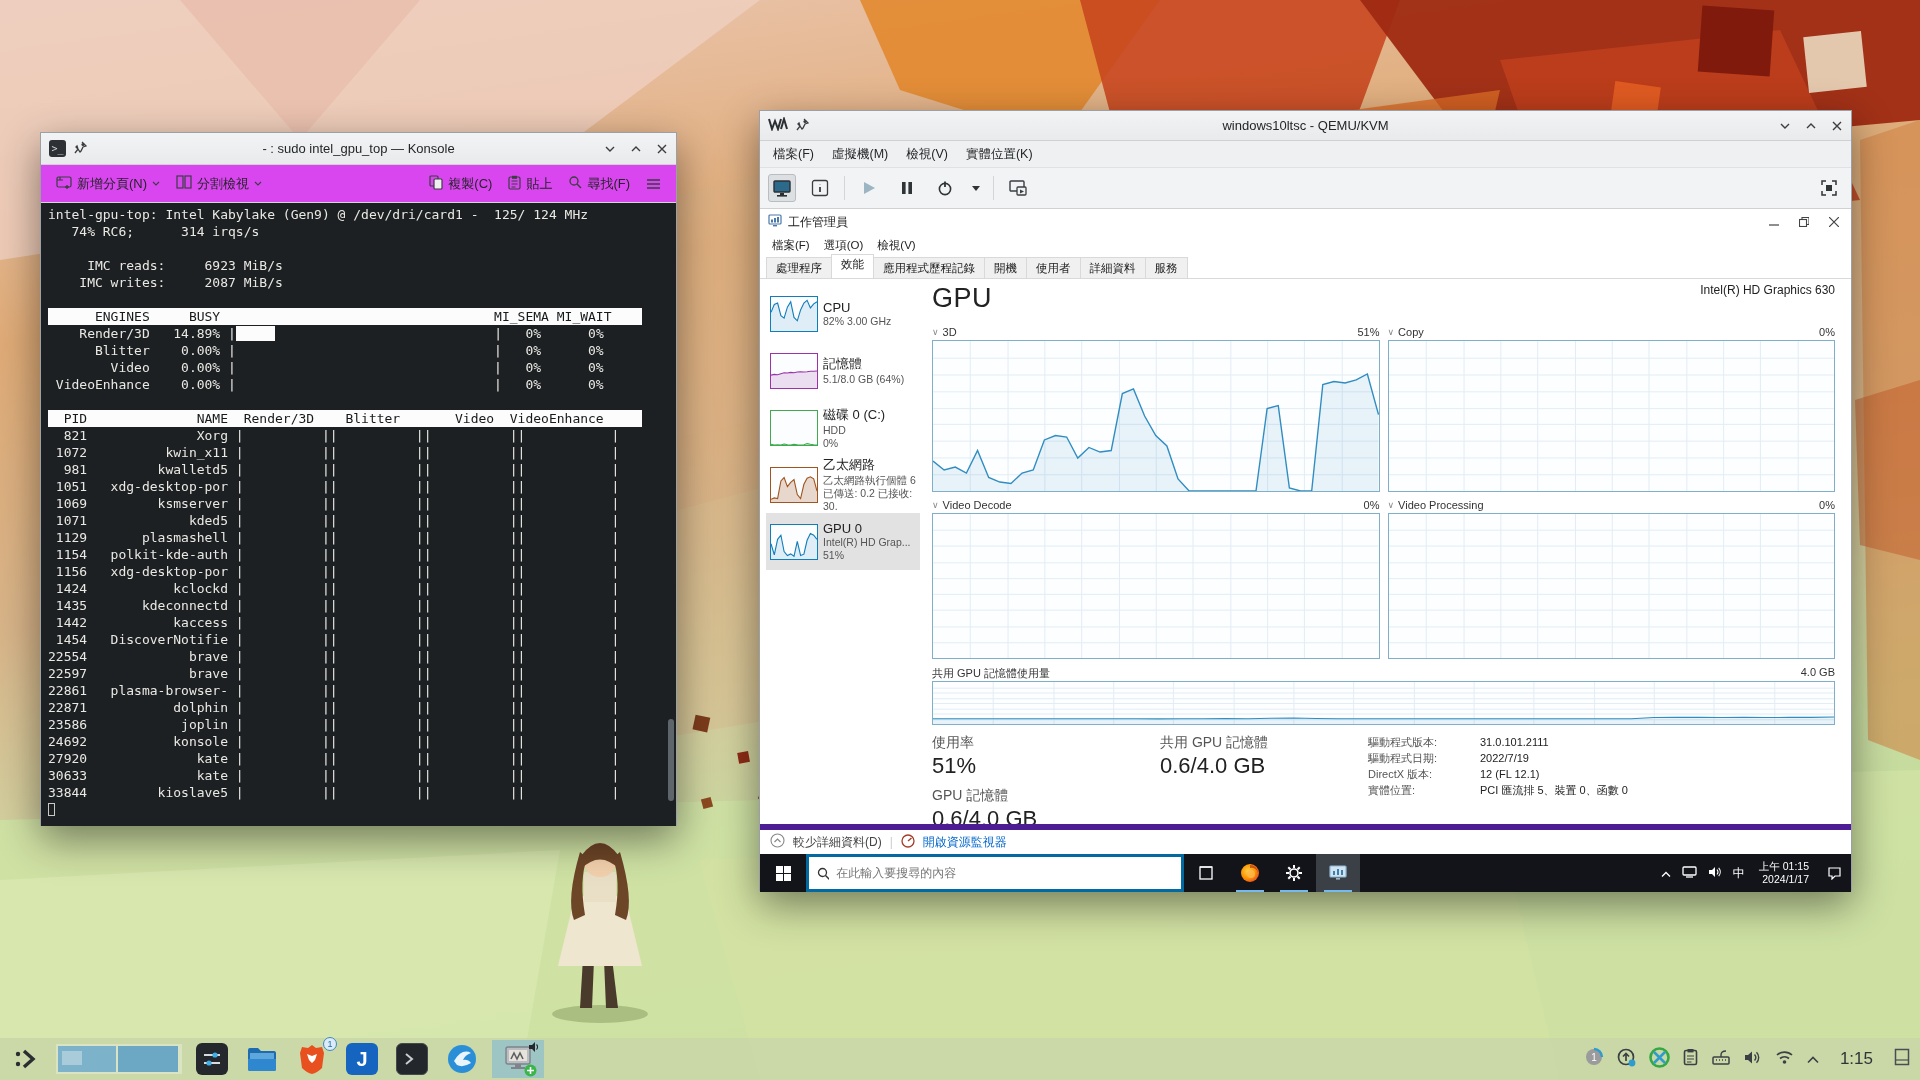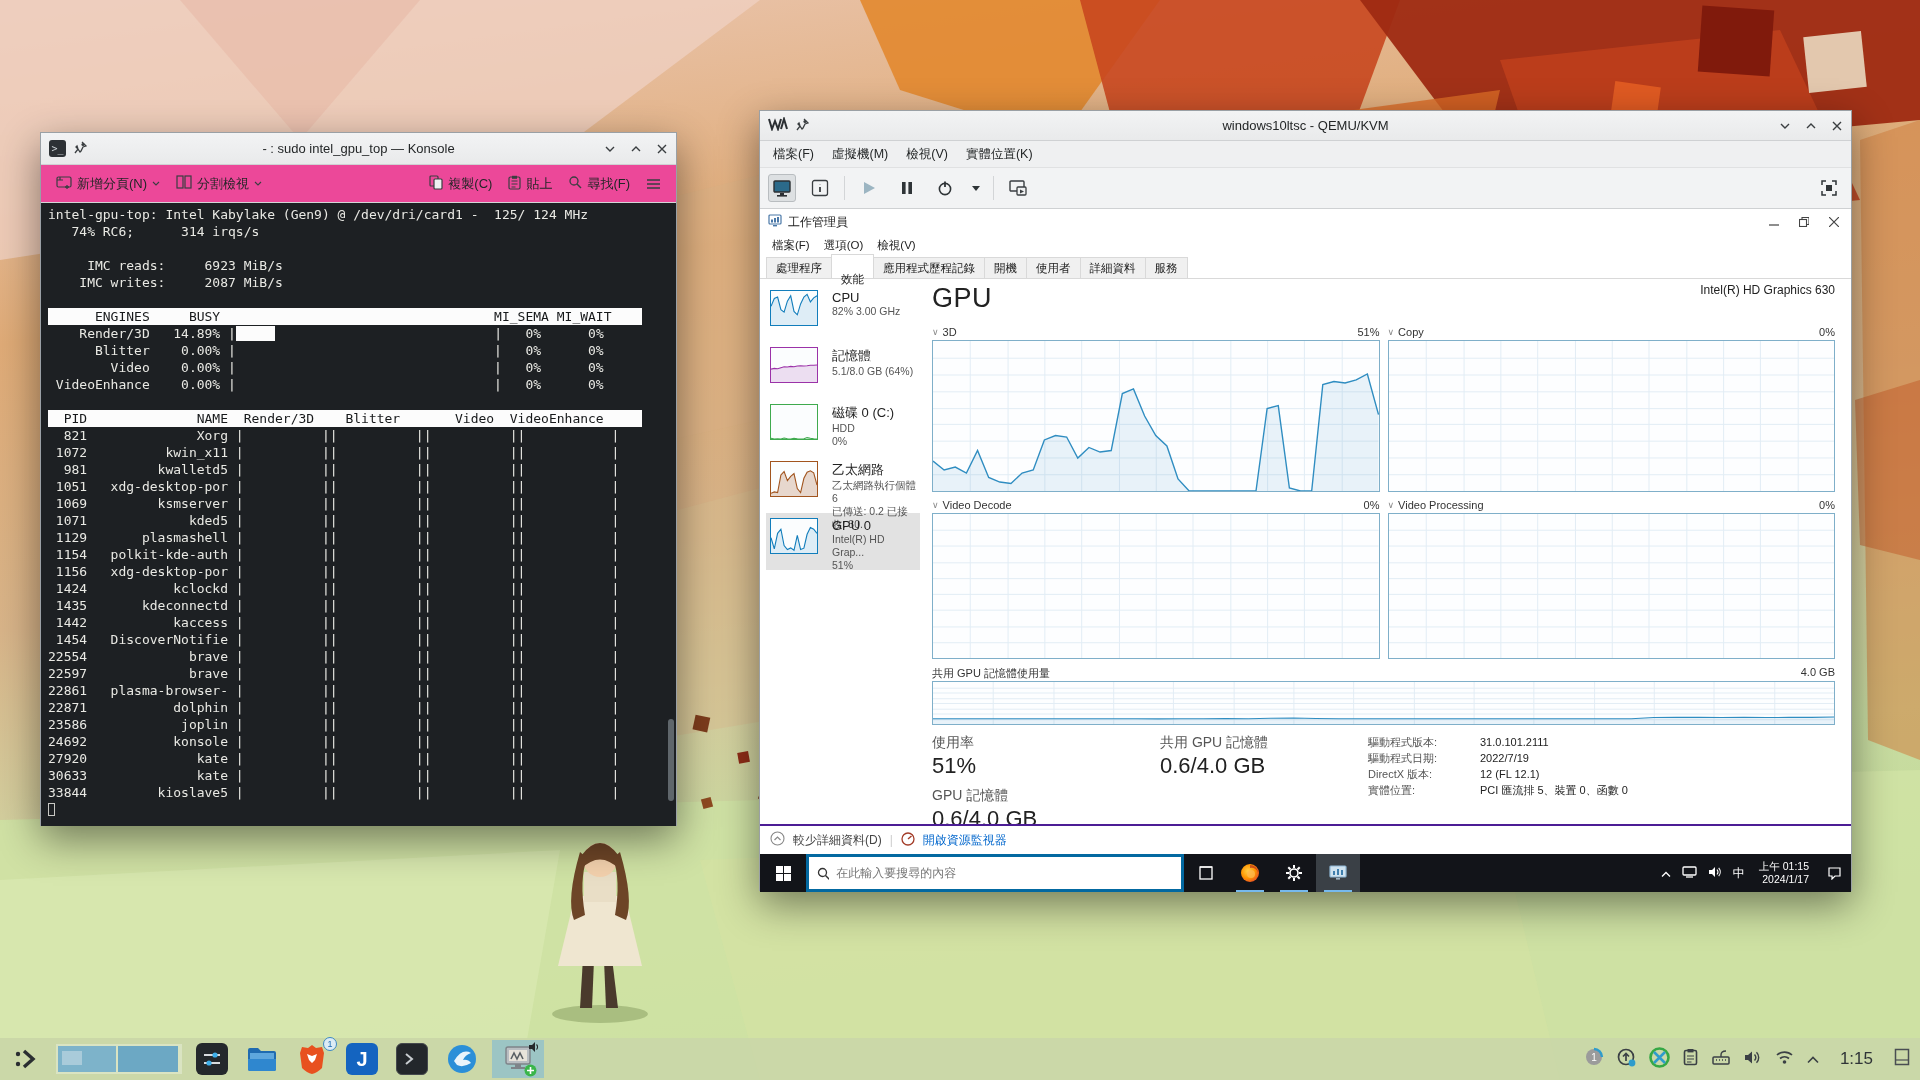--- a/index.html
+++ b/index.html
@@ -11,21 +11,21 @@
   
   .kde-titlebar { height:32px; background:linear-gradient(#f2f3f4,#e9eaeb); border-bottom:1px solid #cfd1d3; display:flex; align-items:center; padding:0 8px; position:relative; }
   .kde-title { position:absolute; left:0; right:0; text-align:center; font-size:13px; color:#232627; pointer-events:none; }
   .tb-left { display:flex; align-items:center; gap:8px; z-index:2; }
   .tb-right { margin-left:auto; display:flex; align-items:center; gap:14px; z-index:2; }
   .wc-btn svg { display:block; }
   .app-glyph { width:17px; height:17px; background:#2d3135; border-radius:3px; color:#cfd4d8; font-size:10px; font-family:"DejaVu Sans Mono",monospace; display:flex; align-items:center; justify-content:center; }
 
   
   #konsole { left:40px; top:132px; width:637px; height:694px; }
-  .konsole-toolbar { height:38px; background:#ec4899; border-bottom:1px solid #d4d6d8; display:flex; align-items:center; padding:0 10px; gap:6px; font-size:13px; color:#232627; }
+  .konsole-toolbar { height:38px; background:#d946ef; border-bottom:1px solid #d4d6d8; display:flex; align-items:center; padding:0 10px; gap:6px; font-size:13px; color:#232627; }
   .ktb-item { display:flex; align-items:center; gap:5px; padding:4px 5px; border-radius:3px; }
   .ktb-spacer { flex:1; }
   .terminal { position:relative; width:100%; height:623px; background:#1d2023; overflow:hidden; }
   #term-pre { font-family:"DejaVu Sans Mono",monospace; font-size:13px; line-height:17px; color:#e9e9e4; padding:3px 0 0 7px; }
   .term-line { white-space:pre; height:17px; width:594px; }
   .term-line.inv { background:#fcfcfc; color:#17191b; }
   .tbar { background:#fcfcfc; }
   .kcursor { display:inline-block; width:7px; height:13px; border:1px solid #c8c8c4; vertical-align:-2px; }
   .kscrollbar { position:absolute; right:1px; top:0; width:8px; height:100%; }
   .kthumb { position:absolute; left:1px; width:6px; border-radius:3px; background:#5f666b; }
@@ -44,24 +44,24 @@
   
   .vmscreen { position:relative; width:100%; height:683px; background:#86efac; }
   .tm { position:absolute; left:0; top:0; width:100%; height:645px; background:#fff; display:flex; flex-direction:column; font-size:12px; color:#222; }
   .tm-titlebar { height:26px; display:flex; align-items:center; padding:0 2px 0 8px; gap:6px; font-size:12px; background:#fff; }
   .tm-caption-btns { margin-left:auto; display:flex; }
   .tm-cap { width:30px; height:24px; display:flex; align-items:center; justify-content:center; }
   .tm-menubar { height:20px; display:flex; align-items:center; gap:2px; padding:0 6px; font-size:11.5px; background:#fff; }
   .tm-menubar span { padding:2px 6px; }
   .tm-tabs { height:24px; display:flex; align-items:flex-end; padding:0 6px; background:#fff; border-bottom:1px solid #d9d9d9; }
   .tm-tab { padding:3px 9px 4px; border:1px solid #d9d9d9; border-bottom:none; background:#f0f0f0; font-size:11.5px; margin-right:-1px; height:21px; }
-  .tm-tab.active { background:#fff; height:24px; position:relative; z-index:2; padding-top:17px; }
+  .tm-tab.active { background:#fff; height:24px; position:relative; z-index:2; padding-top:2px; }
   .tm-body { flex:1; display:flex; overflow:hidden; }
   .tm-sidebar { width:160px; padding:6px 0 0 6px; overflow:hidden; }
-  .tm-side-item { display:flex; gap:14px; padding:5px 4px; height:57px; align-items:flex-start; }
+  .tm-side-item { display:flex; gap:5px; padding:5px 4px; height:57px; align-items:center; }
   .tm-side-item.sel { background:#e2e2e2; }
   .side-thumb { width:48px; height:36px; background:#fbfdfe; border:1px solid; flex:0 0 auto; }
   .side-thumb svg { display:block; }
   .side-name { font-size:13px; color:#222; }
   .side-sub { font-size:10.5px; color:#555; line-height:13px; }
   .tm-main { flex:1; padding:4px 16px 0 12px; overflow:hidden; }
   .gpu-header { display:flex; align-items:flex-start; height:34px; }
   .gpu-title { font-size:27px; font-weight:300; color:#222; letter-spacing:0.5px; }
   .gpu-device { margin-left:auto; font-size:12px; color:#222; }
   .chart-grid { display:grid; grid-template-columns:1fr 1fr; column-gap:8px; margin-top:2px; }
@@ -73,21 +73,21 @@
   .shared-label-row span:last-child { margin-left:auto; }
   .gpu-stats { display:flex; margin-top:9px; }
   .stat-col { display:flex; flex-direction:column; gap:8px; }
   .stat-col.a { width:228px; }
   .stat-col.b { width:208px; }
   .stat-label { font-size:14px; color:#555; }
   .stat-value { font-size:22px; font-weight:300; color:#222; margin-top:1px; }
   .gpu-details { font-size:11px; color:#222; }
   .gpu-details .drow { display:flex; height:16px; align-items:center; }
   .gpu-details .dlabel { width:112px; color:#555; }
-  .tm-footer { height:30px; border-top:2px solid #4c1d95; display:flex; align-items:center; padding:0 10px; gap:8px; font-size:12px; color:#444; }
+  .tm-footer { height:30px; border-top:6px solid #4c1d95; display:flex; align-items:center; padding:0 10px; gap:8px; font-size:12px; color:#444; }
   .tm-footer .sep { color:#ccc; }
   .tm-footer a { color:#0066cc; text-decoration:none; }
 
   
   .winbar { position:absolute; left:0; bottom:0; width:100%; height:38px; background:#121419; display:flex; align-items:stretch; color:#fff; }
   .wb-start { width:46px; display:flex; align-items:center; justify-content:center; }
   .wb-search { width:378px; background:#fff; border:3px solid #0369a1; display:flex; align-items:center; padding:0 8px; gap:7px; }
   .wb-search input { border:none; outline:none; font-size:12px; width:100%; color:#333; background:transparent; font-family:inherit; }
   .wb-icon { width:44px; display:flex; align-items:center; justify-content:center; position:relative; }
   .wb-icon.running::after { content:""; position:absolute; left:8px; right:8px; bottom:0; height:2px; background:#76b9ed; }

